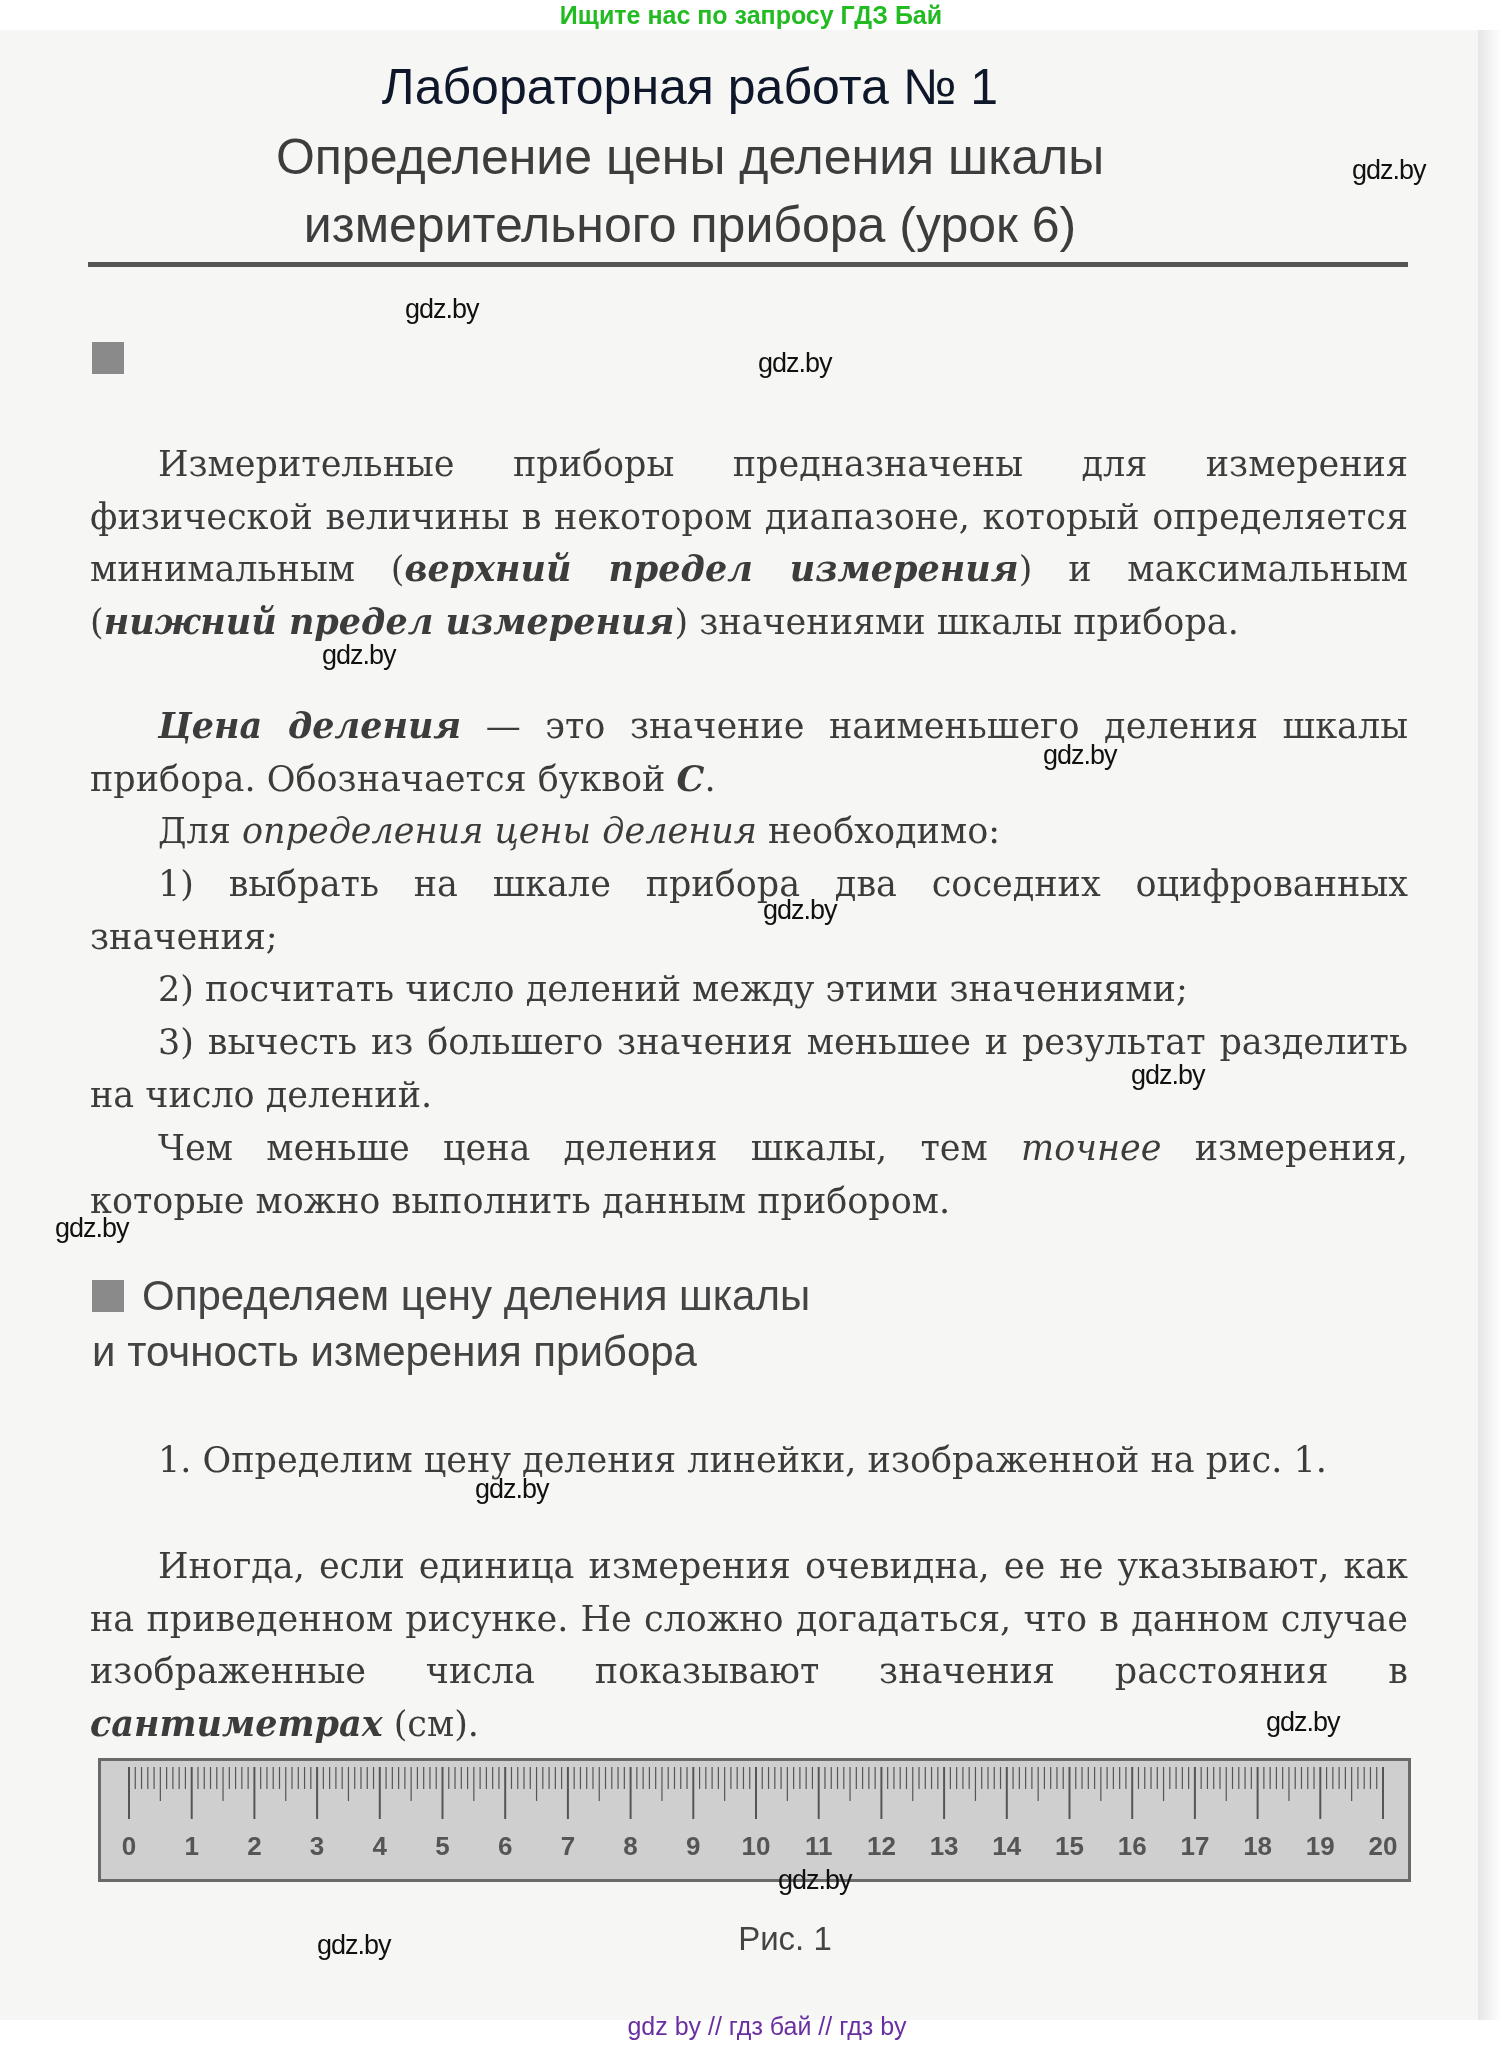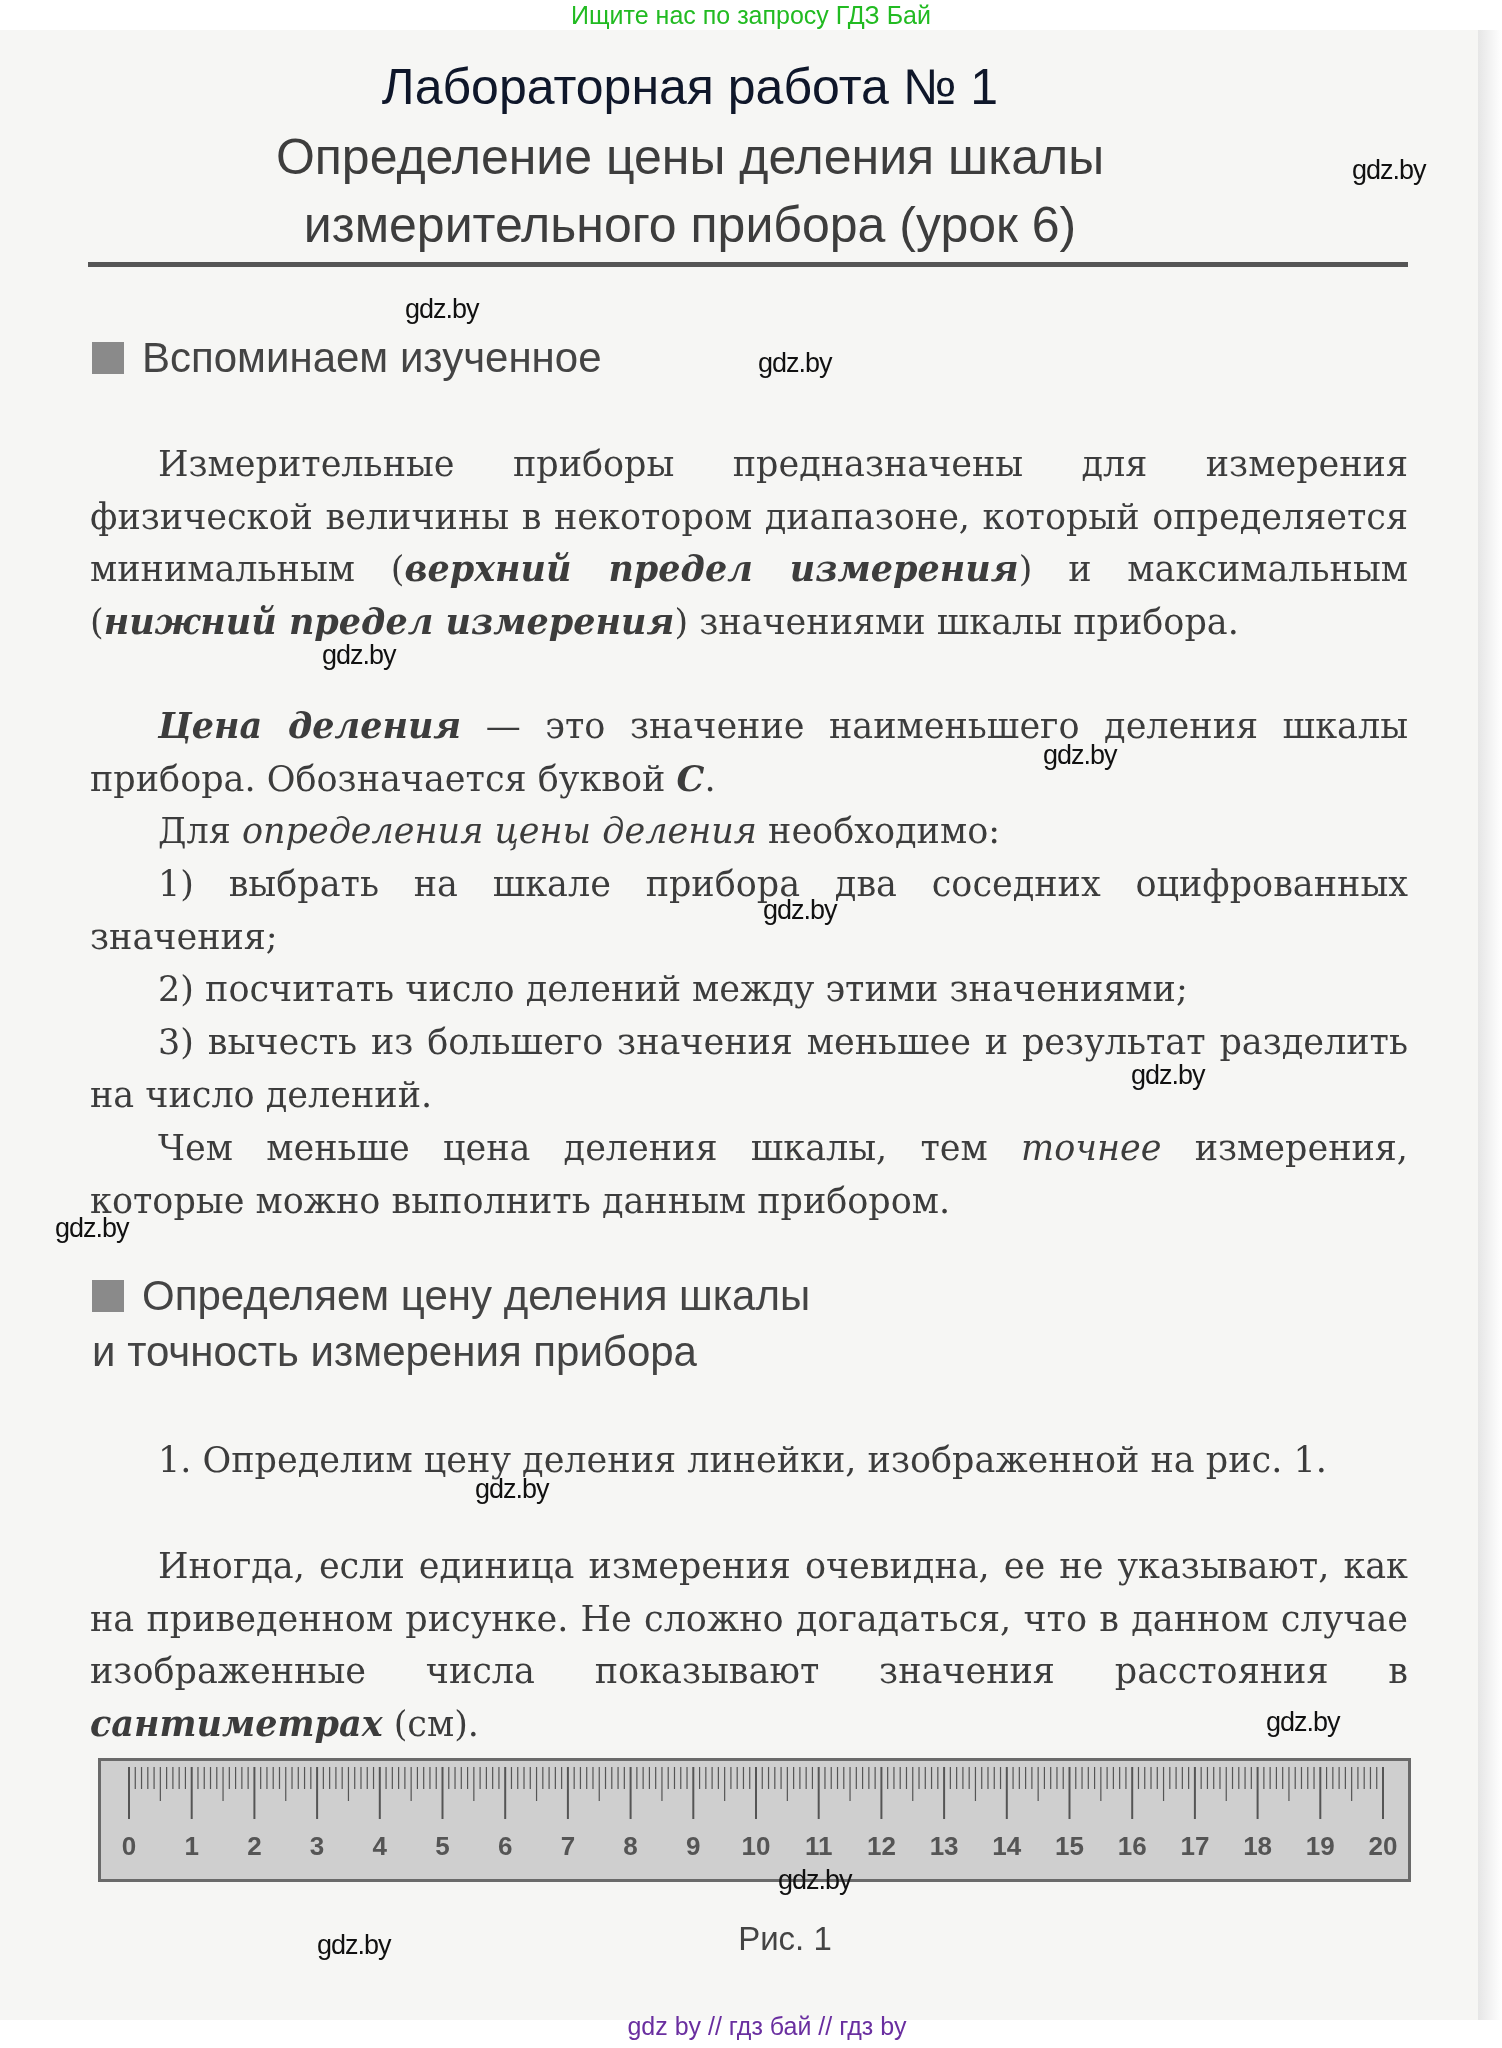--- a/index.html
+++ b/index.html
@@ -14,20 +14,21 @@
     background:#f6f6f4;
   }
   .right-edge {
     position:absolute; left:1478px; top:30px; width:24px; height:1990px;
     background:linear-gradient(to right,#e6e6e6,#ffffff);
   }
   .top-banner {
     position:absolute; top:0; left:0; width:100%; text-align:center;
     font-family:"Liberation Sans", sans-serif; font-size:25px; color:#22bb22;
     line-height:30px;
+    font-weight:bold;
   }
   .watermark {
     position:absolute; font-family:"Liberation Sans", sans-serif;
     font-size:27px; color:#111; letter-spacing:-1px;
   }
   .footer {
     position:absolute; top:2012px; left:0; width:100%; text-align:center;
     font-family:"Liberation Sans", sans-serif; font-size:25px; color:#6a2fa0;padding-left:16px;
   }
   .title-1 {
@@ -72,21 +73,21 @@
 <div class="right-edge"></div>
 
 <div class="top-banner">Ищите нас по запросу ГДЗ Бай</div>
 
 <div class="title-1">Лабораторная работа № 1</div>
 <div class="title-2" style="top:128px">Определение цены деления шкалы</div>
 <div class="title-2" style="top:196px">измерительного прибора (урок 6)</div>
 <div class="rule"></div>
 
 <div class="section" style="top:330px">
-  <span class="sq"></span><span>Вспоминаем изученное</span>
+  <span class="sq"></span>
 </div>
 
 <div class="para" style="top:410px">
   <span class="ind"></span><span>Измерительные приборы предназначены для измерения физической величины в некотором диапазоне, который определяется минимальным (</span><i class="b">верхний предел измерения</i><span>) и максимальным (</span><i class="b">нижний предел измерения</i><span>) значениями шкалы прибора.</span>
 </div>
 
 <div class="para" style="top:672px">
   <span class="ind"></span><i class="b">Цена деления</i><span> — это значение наименьшего деления шкалы прибора. Обозначается буквой </span><b><i>С</i></b><span>.</span>
 </div>
 

